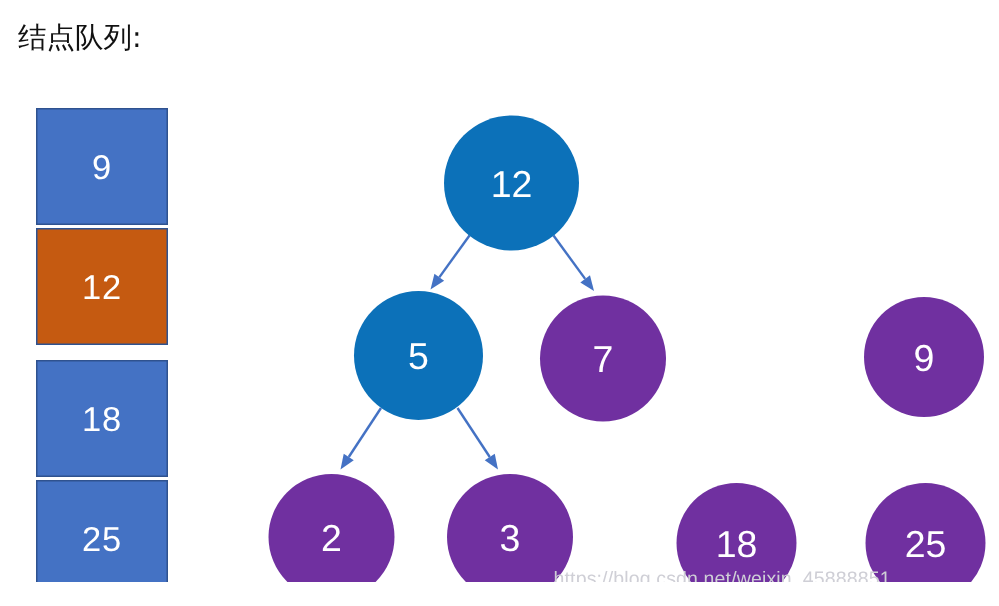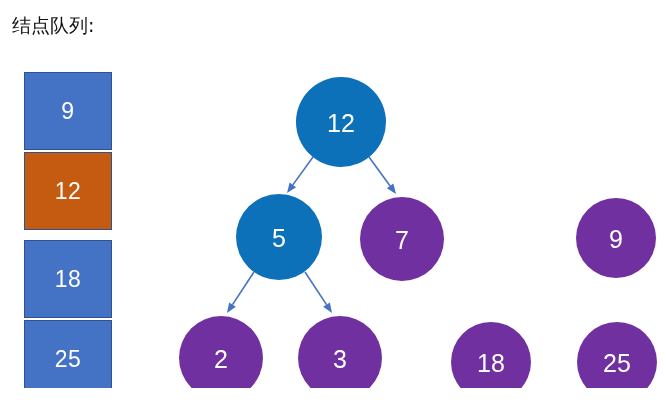--- a/index.html
+++ b/index.html
@@ -148,13 +148,14 @@
           <circle class="node-circle purple" cx="491" cy="362" r="40"></circle>
           <text class="node-label" x="491" y="363">18</text>
         </g>
         <g>
           <circle class="node-circle purple" cx="617" cy="362" r="40"></circle>
           <text class="node-label" x="617" y="363">25</text>
         </g>
       </g>
   </svg>
 
+  <div id="watermark">https://blog.csdn.net/weixin_45888851</div>
 </div>
 
 </body></html>

